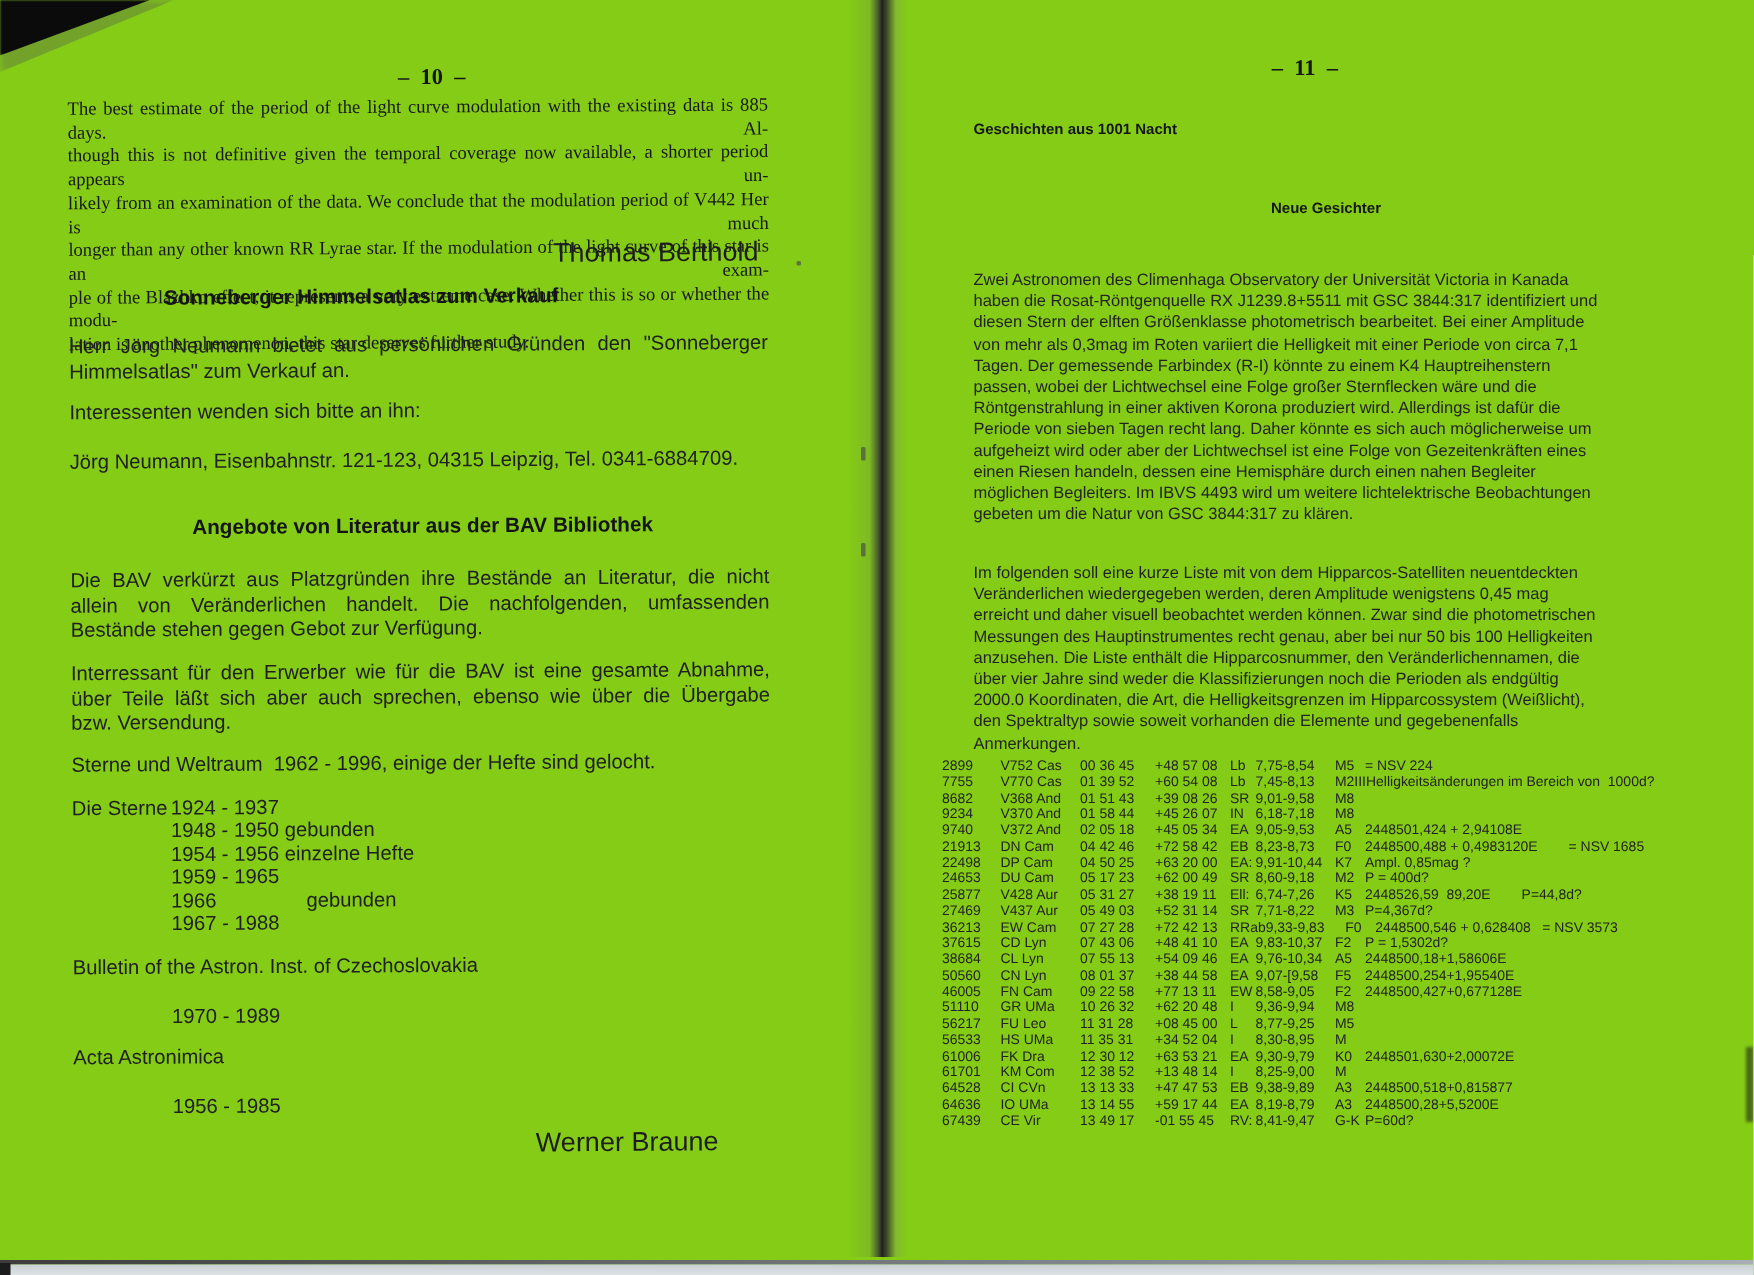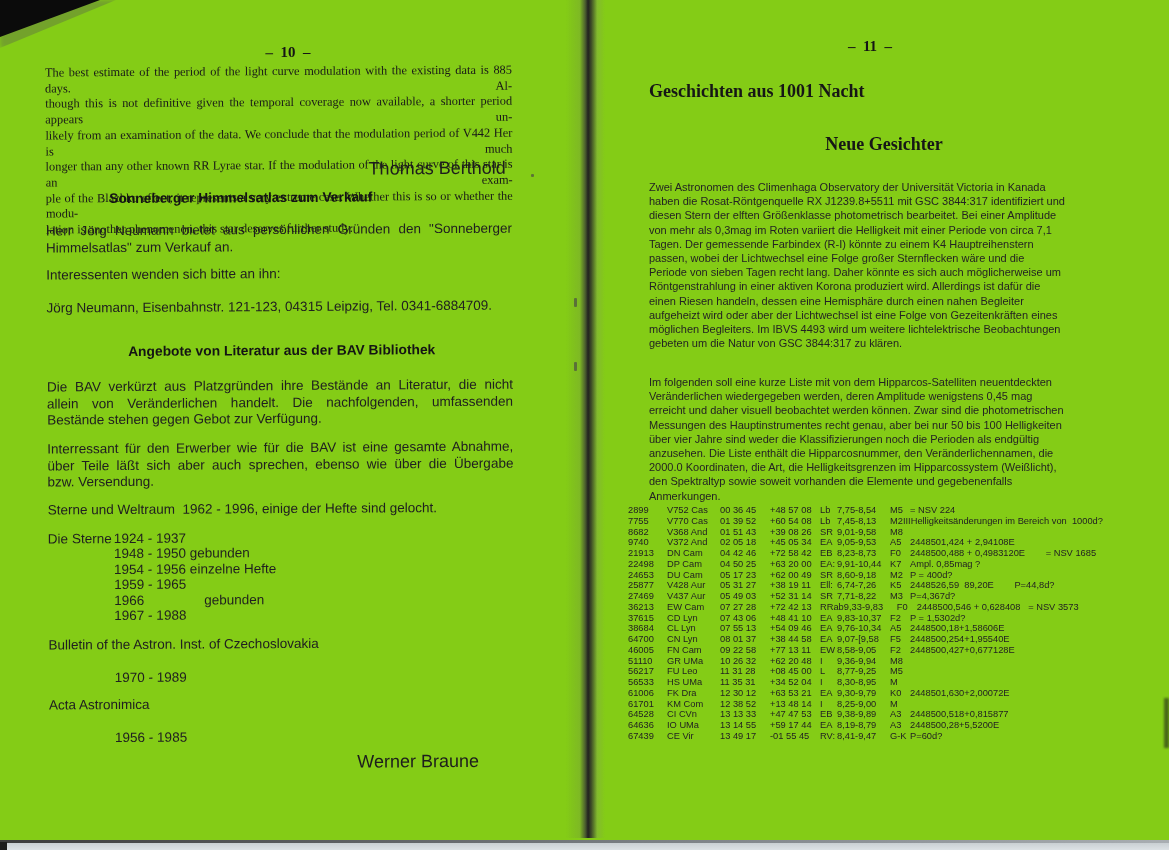--- a/index.html
+++ b/index.html
@@ -29,21 +29,21 @@
     background:rgba(25,25,25,.55);filter:blur(1px);}
 
   
   .pagenum{font-family:"Liberation Serif",serif;font-weight:700;font-size:15px;
     white-space:pre;text-align:center;color:#151515;}
   .serif-par{font-family:"Liberation Serif",serif;font-size:12.4px;line-height:15.7px;
     color:#181818;}
   .lp-body{font-size:13.5px;line-height:16.5px;color:#202020;}
   .lp-head{font-size:13.8px;font-weight:700;text-align:center;color:#141414;}
   .rp-body{font-size:11px;line-height:14.2px;color:#232323;}
-  .rp-head{font-size:18px;font-weight:700;color:#161616;font-family:Liberation Serif, serif;}
+  .rp-head{font-size:10px;font-weight:700;color:#161616;}
   .just > div{text-align:justify;text-align-last:justify;}
   .just > div:last-child{text-align-last:auto;}
   .nowrap{white-space:pre;}
   .sig{font-size:18px;color:#1d1d1d;}
 
   .sterne-row{white-space:pre;font-size:13.5px;line-height:15.4px;}
   .sterne-label{display:inline-block;min-width:66px;}
 
   
   .star-table{font-size:9.3px;color:#222;}
@@ -143,70 +143,71 @@
     <div class="abs rp-head" style="left:64px;top:134px;width:470px;text-align:center;">Neue Gesichter</div>
 
     <div class="abs rp-body" style="left:64px;top:180px;width:460px;">
 
     <div>Zwei Astronomen des Climenhaga Observatory der Universität Victoria in Kanada</div>
         <div>haben die Rosat-Röntgenquelle RX J1239.8+5511 mit GSC 3844:317 identifiziert und</div>
         <div>diesen Stern der elften Größenklasse photometrisch bearbeitet. Bei einer Amplitude</div>
         <div>von mehr als 0,3mag im Roten variiert die Helligkeit mit einer Periode von circa 7,1</div>
         <div>Tagen. Der gemessende Farbindex (R-I) könnte zu einem K4 Hauptreihenstern</div>
         <div>passen, wobei der Lichtwechsel eine Folge großer Sternflecken wäre und die</div>
+        <div>Röntgenstrahlung in einer aktiven Korona produziert wird. Allerdings ist dafür die</div>
         <div>Periode von sieben Tagen recht lang. Daher könnte es sich auch möglicherweise um</div>
-        <div>Röntgenstrahlung in einer aktiven Korona produziert wird. Allerdings ist dafür die</div>
+        <div>aufgeheizt wird oder aber der Lichtwechsel ist eine Folge von Gezeitenkräften eines</div>
         <div>einen Riesen handeln, dessen eine Hemisphäre durch einen nahen Begleiter</div>
-        <div>aufgeheizt wird oder aber der Lichtwechsel ist eine Folge von Gezeitenkräften eines</div>
         <div>möglichen Begleiters. Im IBVS 4493 wird um weitere lichtelektrische Beobachtungen</div>
         <div>gebeten um die Natur von GSC 3844:317 zu klären.</div>
       </div>
 
     <div class="abs rp-body" style="left:64px;top:375px;width:460px;">
 
     <div>Im folgenden soll eine kurze Liste mit von dem Hipparcos-Satelliten neuentdeckten</div>
         <div>Veränderlichen wiedergegeben werden, deren Amplitude wenigstens 0,45 mag</div>
         <div>erreicht und daher visuell beobachtet werden können. Zwar sind die photometrischen</div>
         <div>Messungen des Hauptinstrumentes recht genau, aber bei nur 50 bis 100 Helligkeiten</div>
+        <div>anzusehen. Die Liste enthält die Hipparcosnummer, den Veränderlichennamen, die</div>
         <div>über vier Jahre sind weder die Klassifizierungen noch die Perioden als endgültig</div>
-        <div>anzusehen. Die Liste enthält die Hipparcosnummer, den Veränderlichennamen, die</div>
         <div>2000.0 Koordinaten, die Art, die Helligkeitsgrenzen im Hipparcossystem (Weißlicht),</div>
         <div>den Spektraltyp sowie soweit vorhanden die Elemente und gegebenenfalls</div>
         <div>Anmerkungen.</div>
       </div>
 
     <div class="abs star-table" style="left:43px;top:505px;width:520px;">
 
         <div class="trow"><span class="c-hip">2899</span><span class="c-name">V752 Cas</span><span class="c-ra">00 36 45</span><span class="c-dec">+48 57 08</span><span class="c-type">Lb</span><span class="c-mag">7,75-8,54</span><span class="c-spec">M5</span><span class="c-elem">= NSV 224</span></div>
 
         <div class="trow"><span class="c-hip">7755</span><span class="c-name">V770 Cas</span><span class="c-ra">01 39 52</span><span class="c-dec">+60 54 08</span><span class="c-type">Lb</span><span class="c-mag">7,45-8,13</span><span class="c-spec">M2III</span><span class="c-elem">Helligkeitsänderungen im Bereich von  1000d?</span></div>
 
         <div class="trow"><span class="c-hip">8682</span><span class="c-name">V368 And</span><span class="c-ra">01 51 43</span><span class="c-dec">+39 08 26</span><span class="c-type">SR</span><span class="c-mag">9,01-9,58</span><span class="c-spec">M8</span><span class="c-elem"></span></div>
 
+        <div class="trow"><span class="c-hip">9234</span><span class="c-name">V370 And</span><span class="c-ra">01 58 44</span><span class="c-dec">+45 26 07</span><span class="c-type">IN</span><span class="c-mag">6,18-7,18</span><span class="c-spec">M8</span><span class="c-elem"></span></div>
 
         <div class="trow"><span class="c-hip">9740</span><span class="c-name">V372 And</span><span class="c-ra">02 05 18</span><span class="c-dec">+45 05 34</span><span class="c-type">EA</span><span class="c-mag">9,05-9,53</span><span class="c-spec">A5</span><span class="c-elem">2448501,424 + 2,94108E</span></div>
 
         <div class="trow"><span class="c-hip">21913</span><span class="c-name">DN Cam</span><span class="c-ra">04 42 46</span><span class="c-dec">+72 58 42</span><span class="c-type">EB</span><span class="c-mag">8,23-8,73</span><span class="c-spec">F0</span><span class="c-elem">2448500,488 + 0,4983120E        = NSV 1685</span></div>
 
         <div class="trow"><span class="c-hip">22498</span><span class="c-name">DP Cam</span><span class="c-ra">04 50 25</span><span class="c-dec">+63 20 00</span><span class="c-type">EA:</span><span class="c-mag">9,91-10,44</span><span class="c-spec">K7</span><span class="c-elem">Ampl. 0,85mag ?</span></div>
 
         <div class="trow"><span class="c-hip">24653</span><span class="c-name">DU Cam</span><span class="c-ra">05 17 23</span><span class="c-dec">+62 00 49</span><span class="c-type">SR</span><span class="c-mag">8,60-9,18</span><span class="c-spec">M2</span><span class="c-elem">P = 400d?</span></div>
 
         <div class="trow"><span class="c-hip">25877</span><span class="c-name">V428 Aur</span><span class="c-ra">05 31 27</span><span class="c-dec">+38 19 11</span><span class="c-type">Ell:</span><span class="c-mag">6,74-7,26</span><span class="c-spec">K5</span><span class="c-elem">2448526,59  89,20E        P=44,8d?</span></div>
 
         <div class="trow"><span class="c-hip">27469</span><span class="c-name">V437 Aur</span><span class="c-ra">05 49 03</span><span class="c-dec">+52 31 14</span><span class="c-type">SR</span><span class="c-mag">7,71-8,22</span><span class="c-spec">M3</span><span class="c-elem">P=4,367d?</span></div>
 
 
         <div class="trow"><span class="c-hip">36213</span><span class="c-name">EW Cam</span><span class="c-ra">07 27 28</span><span class="c-dec">+72 42 13</span><span class="c-type">RRab</span><span class="c-mag">9,33-9,83</span><span class="c-spec">F0</span><span class="c-elem">2448500,546 + 0,628408   = NSV 3573</span></div>
 
         <div class="trow"><span class="c-hip">37615</span><span class="c-name">CD Lyn</span><span class="c-ra">07 43 06</span><span class="c-dec">+48 41 10</span><span class="c-type">EA</span><span class="c-mag">9,83-10,37</span><span class="c-spec">F2</span><span class="c-elem">P = 1,5302d?</span></div>
 
         <div class="trow"><span class="c-hip">38684</span><span class="c-name">CL Lyn</span><span class="c-ra">07 55 13</span><span class="c-dec">+54 09 46</span><span class="c-type">EA</span><span class="c-mag">9,76-10,34</span><span class="c-spec">A5</span><span class="c-elem">2448500,18+1,58606E</span></div>
 
-        <div class="trow"><span class="c-hip">64700</span><span class="c-name">CN Lyn</span><span class="c-ra">08 01 37</span><span class="c-dec">+38 44 58</span><span class="c-type">EA</span><span class="c-mag">9,07-[9,58</span><span class="c-spec">F5</span><span class="c-elem">2448500,254+1,95540E</span></div>
+        <div class="trow"><span class="c-hip">50560</span><span class="c-name">CN Lyn</span><span class="c-ra">08 01 37</span><span class="c-dec">+38 44 58</span><span class="c-type">EA</span><span class="c-mag">9,07-[9,58</span><span class="c-spec">F5</span><span class="c-elem">2448500,254+1,95540E</span></div>
 
         <div class="trow"><span class="c-hip">46005</span><span class="c-name">FN Cam</span><span class="c-ra">09 22 58</span><span class="c-dec">+77 13 11</span><span class="c-type">EW</span><span class="c-mag">8,58-9,05</span><span class="c-spec">F2</span><span class="c-elem">2448500,427+0,677128E</span></div>
 
         <div class="trow"><span class="c-hip">51110</span><span class="c-name">GR UMa</span><span class="c-ra">10 26 32</span><span class="c-dec">+62 20 48</span><span class="c-type">I</span><span class="c-mag">9,36-9,94</span><span class="c-spec">M8</span><span class="c-elem"></span></div>
 
         <div class="trow"><span class="c-hip">56217</span><span class="c-name">FU Leo</span><span class="c-ra">11 31 28</span><span class="c-dec">+08 45 00</span><span class="c-type">L</span><span class="c-mag">8,77-9,25</span><span class="c-spec">M5</span><span class="c-elem"></span></div>
 
         <div class="trow"><span class="c-hip">56533</span><span class="c-name">HS UMa</span><span class="c-ra">11 35 31</span><span class="c-dec">+34 52 04</span><span class="c-type">I</span><span class="c-mag">8,30-8,95</span><span class="c-spec">M</span><span class="c-elem"></span></div>
 
         <div class="trow"><span class="c-hip">61006</span><span class="c-name">FK Dra</span><span class="c-ra">12 30 12</span><span class="c-dec">+63 53 21</span><span class="c-type">EA</span><span class="c-mag">9,30-9,79</span><span class="c-spec">K0</span><span class="c-elem">2448501,630+2,00072E</span></div>

